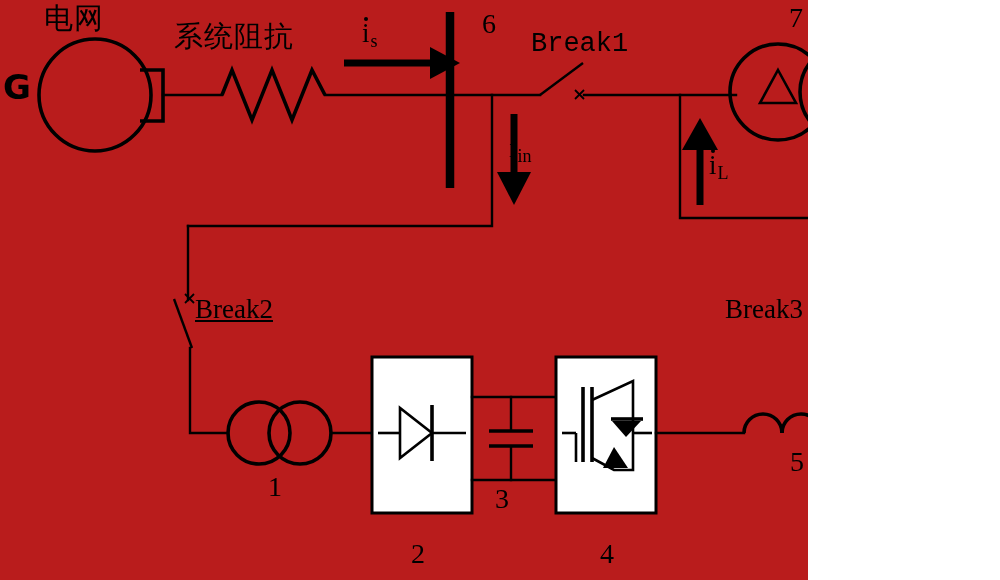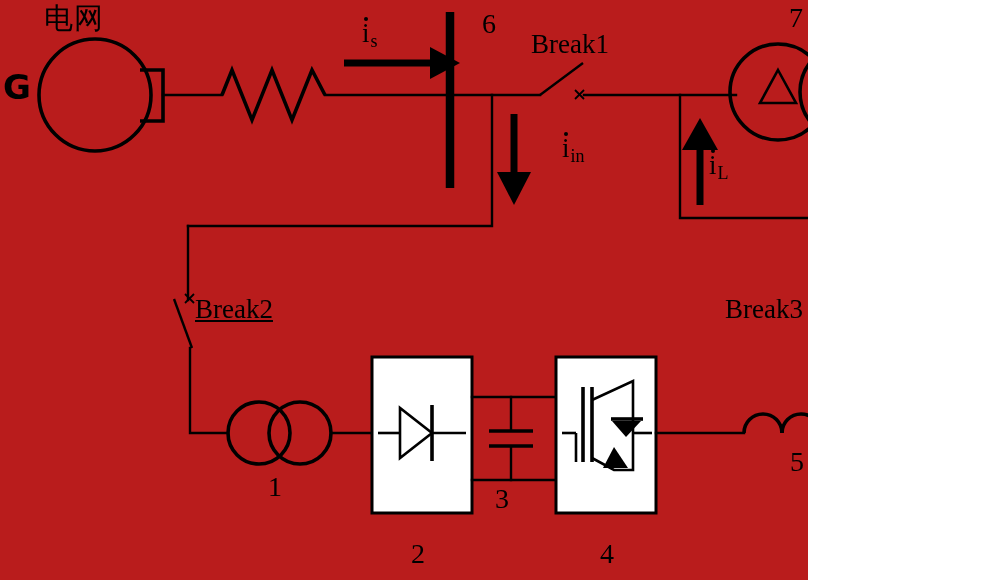--- a/index.html
+++ b/index.html
@@ -255,36 +255,37 @@
       <line x1="898" y1="294" x2="907" y2="303"></line>
       <line x1="907" y1="294" x2="898" y2="303"></line>
     </g>
 
     <polyline points="902,299 902,218 680,218 680,95" class="wire"></polyline>
 
   </svg>
 
   <div class="lbl lbl-cjk" style="left:44px; top:4px;">电网</div>
 
+  <div class="lbl lbl-cjk" style="left:174px; top:22px;">系统阻抗</div>
 
   <div class="lbl lbl-g" style="left:3px; top:70px;">G</div>
 
   <div class="lbl lbl-num" style="left:482px; top:10px;">6</div>
 
-  <div class="lbl lbl-break" style="left:531px; top:31px;">Break1</div>
+  <div class="lbl lbl-break" style="left:531px; top:31px;font-family:Liberation Mono, monospace;">Break1</div>
 
   <div class="lbl lbl-num" style="left:789px; top:4px;">7</div>
 
   <div class="lbl lbl-winding" style="left:836px; top:73px;">Y</div>
 
   <div class="lbl lbl-cur" style="left:362px; top:20px;text-align:center;">
     <span class="dotted">i</span><span class="sub">s</span>
   </div>
 
-  <div class="lbl lbl-cur" style="left:562px; top:135px;">
+  <div class="lbl lbl-cur" style="left:509px; top:135px;">
     <span class="dotted">i</span><span class="sub">in</span>
   </div>
 
   <div class="lbl lbl-cur" style="left:709px; top:152px;">
     <span class="dotted">i</span><span class="sub">L</span>
   </div>
 
   <div class="lbl lbl-break" style="left:195px; top:296px;text-decoration:underline;">Break2</div>
 
   <div class="lbl lbl-break" style="left:725px; top:296px;">Break3</div>

